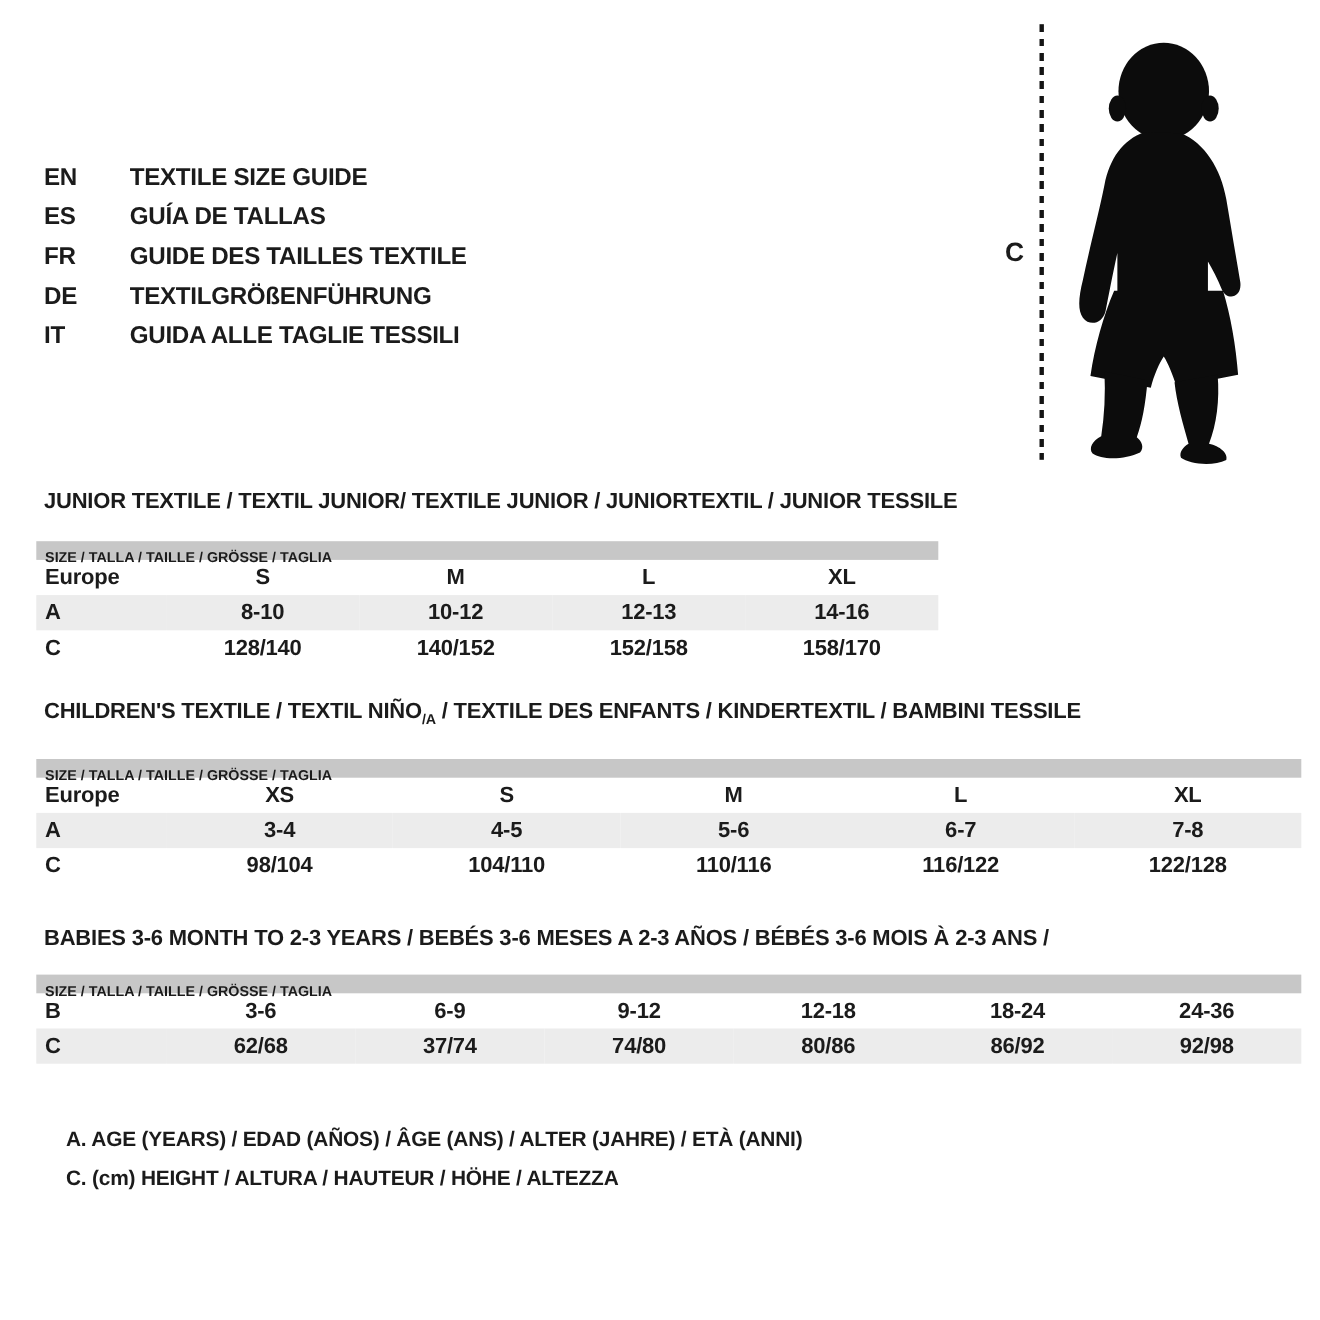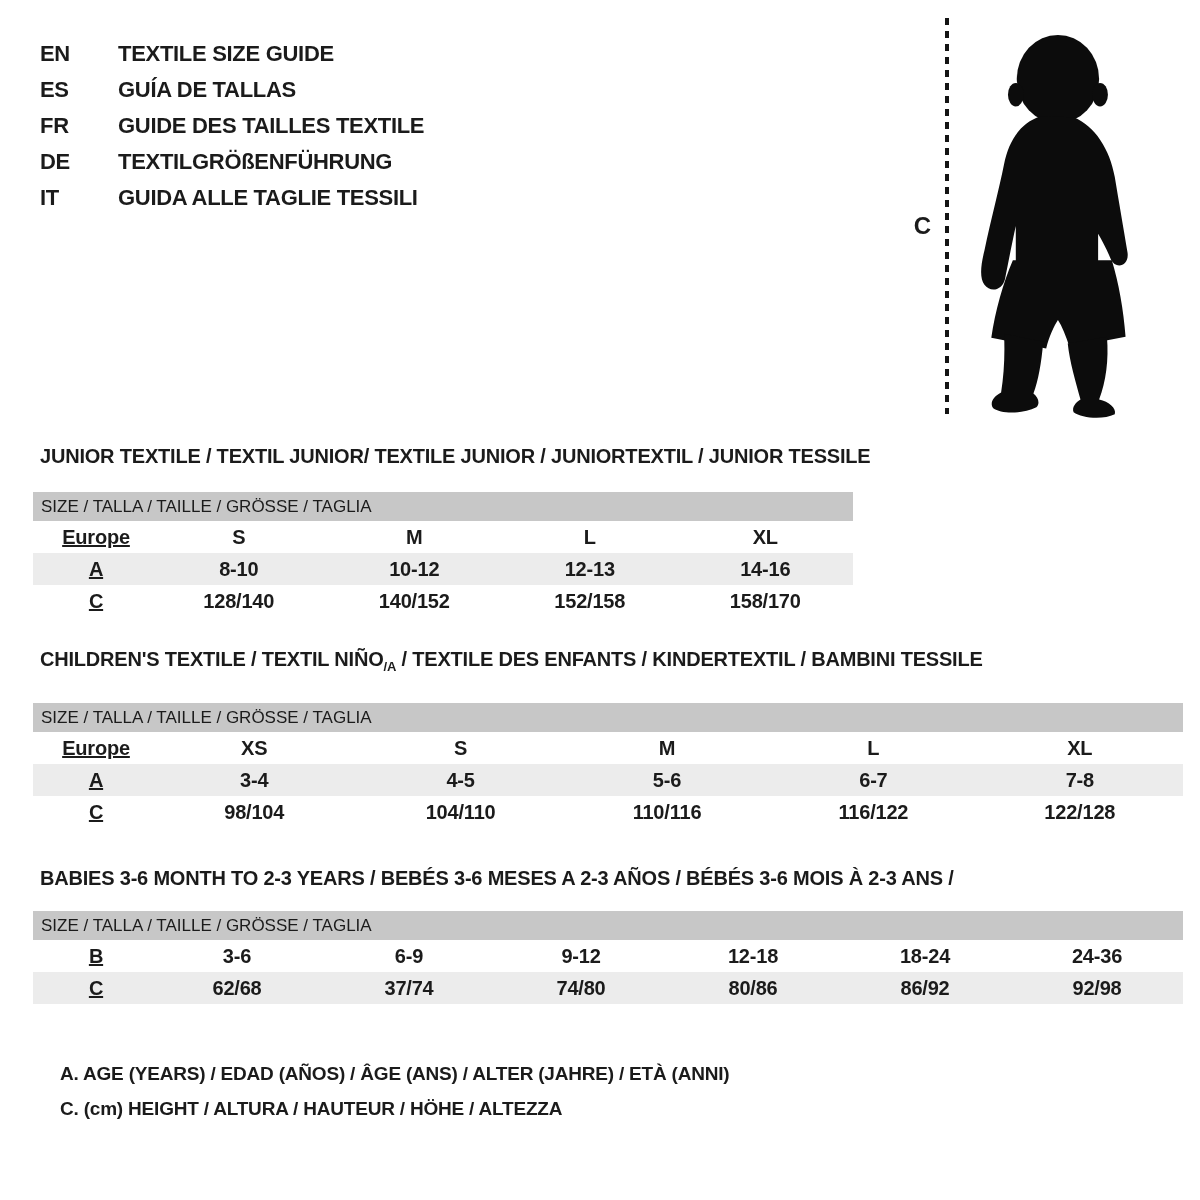--- a/index.html
+++ b/index.html
@@ -8,21 +8,21 @@
     background:#ffffff;
     color:#1b1b1b;
     font-family:"Liberation Sans",sans-serif;
     overflow:hidden;
     position:relative;
   }
   
   .top{
     display:flex;
     justify-content:space-between;
-    align-items:flex-start;
+    align-items:center;
     padding:30px 55px 0 40px;
     height:400px;
     box-sizing:content-box;
   }
   .langs{padding-top:6px;}
   .lang-row{display:flex;font-size:22px;font-weight:700;line-height:36px;letter-spacing:-0.3px;}
   .lang-code{width:78px;flex:0 0 78px;}
   .figure{display:flex;align-items:flex-start;}
   .c-label{font-size:24px;font-weight:700;align-self:center;margin-right:14px;line-height:1;}
   .dash{
@@ -36,29 +36,29 @@
   .sec-children{margin-top:30px;}
   .sec-babies{margin-top:34px;}
   .section-title{
     font-size:20px;font-weight:700;letter-spacing:-0.2px;
     margin:0 0 24px 7px;line-height:24px;
   }
   .sec-babies .section-title{margin-bottom:16px;line-height:33px;}
   .sub{font-size:13px;vertical-align:sub;}
   .size-bar{
     background:#c7c7c7;
-    height:29px;line-height:29px;
-    font-size:17px;font-weight:400;
+    height:17px;line-height:29px;
+    font-size:13px;font-weight:700;
     padding-left:8px;box-sizing:border-box;
   }
   .w-junior{width:820px;}
   .w-wide{width:1150px;}
   table{border-collapse:collapse;table-layout:fixed;}
   td{height:32px;font-size:20px;font-weight:700;text-align:center;padding:0;letter-spacing:-0.2px;}
-  td.lbl{width:110px;text-align:center;padding-left:8px;text-decoration:underline;}
+  td.lbl{width:110px;text-align:left;padding-left:8px;}
   tbody tr:nth-child(even){background:#ececec;}
   
   .legend{margin:52px 0 0 60px;}
   .legend-line{font-size:19px;font-weight:700;line-height:35px;letter-spacing:-0.2px;}
 </style>
 </head>
 <body>
 
 <div class="top">
 

